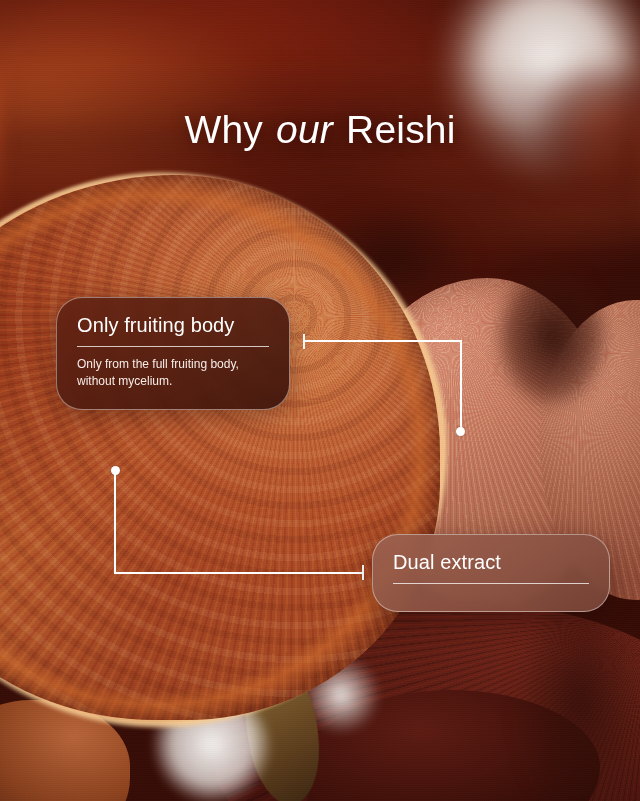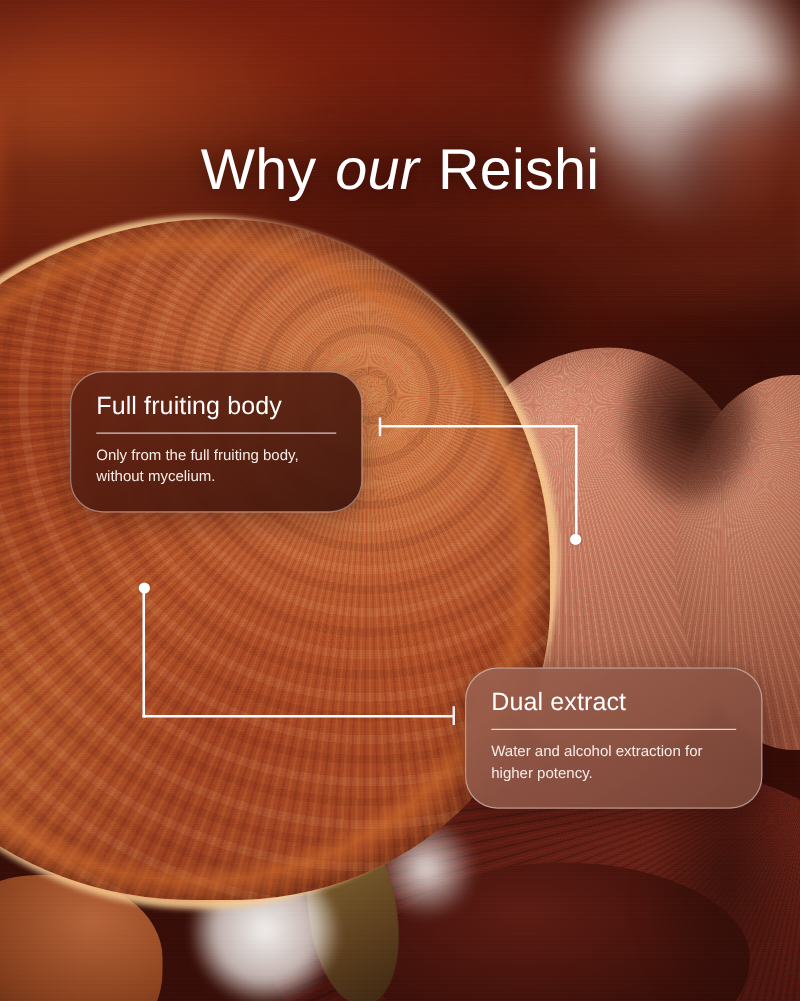--- a/index.html
+++ b/index.html
@@ -223,21 +223,21 @@
     background:radial-gradient(120% 100% at 50% 45%, rgba(0,0,0,0) 55%, rgba(24,5,2,.35) 100%);
     pointer-events:none;
   }
 
   
   #title {
     position:absolute;
     left:0; top:108px; width:640px;
     text-align:center;
     color:#ffffff;
-    font-size:46px;
+    font-size:39px;
     font-weight:400;
     letter-spacing:.2px;
     text-shadow:0 2px 14px rgba(40,8,3,.55);
     white-space:nowrap;
   }
   #title .em { font-style:italic; padding:0 2px; }
 
   
   .conn { position:absolute; pointer-events:none; }
   .conn-line { position:absolute; background:#ffffff; }
@@ -336,24 +336,23 @@
   </div>
 
   <div class="conn">
     <div class="conn-dot" style="left:111px; top:466px;"></div>
     <div class="conn-line" style="left:114px; top:470px; width:2px; height:104px;"></div>
     <div class="conn-line" style="left:114px; top:572px; width:250px; height:2px;"></div>
     <div class="conn-line" style="left:362px; top:565px; width:2px; height:15px;"></div>
   </div>
 
   <div class="card" id="card-fruiting">
-    <div class="card-title">Full fruiting body</div>
+    <div class="card-title">Only fruiting body</div>
     <div class="card-divider"></div>
     <div class="card-body">Only from the full fruiting body, without mycelium.</div>
   </div>
 
   <div class="card" id="card-dual">
     <div class="card-title">Dual extract</div>
     <div class="card-divider"></div>
-    <div class="card-body">Water and alcohol extraction for higher potency.</div>
   </div>
 
 </div>
 
 </body></html>

